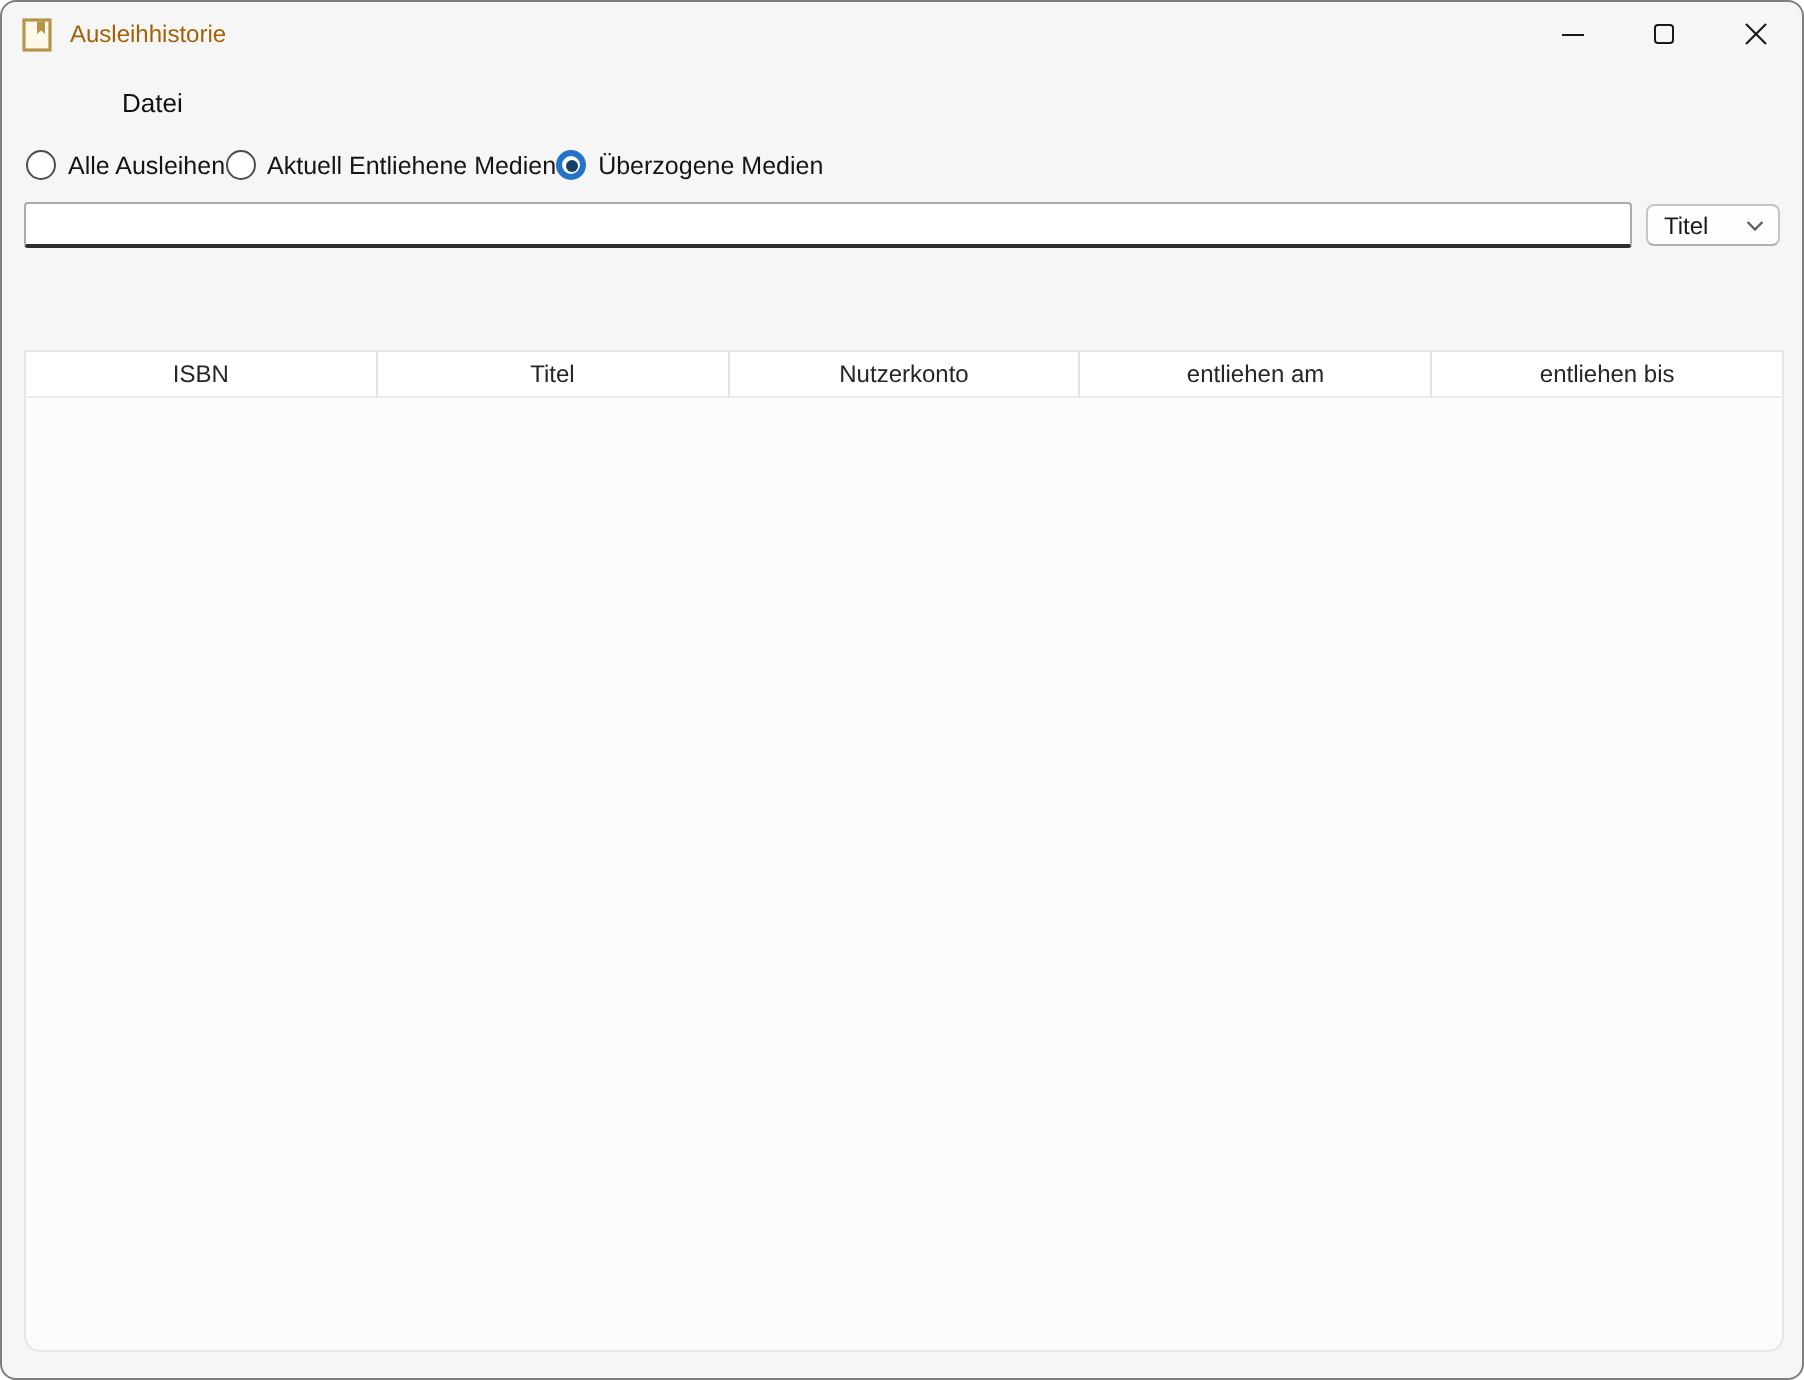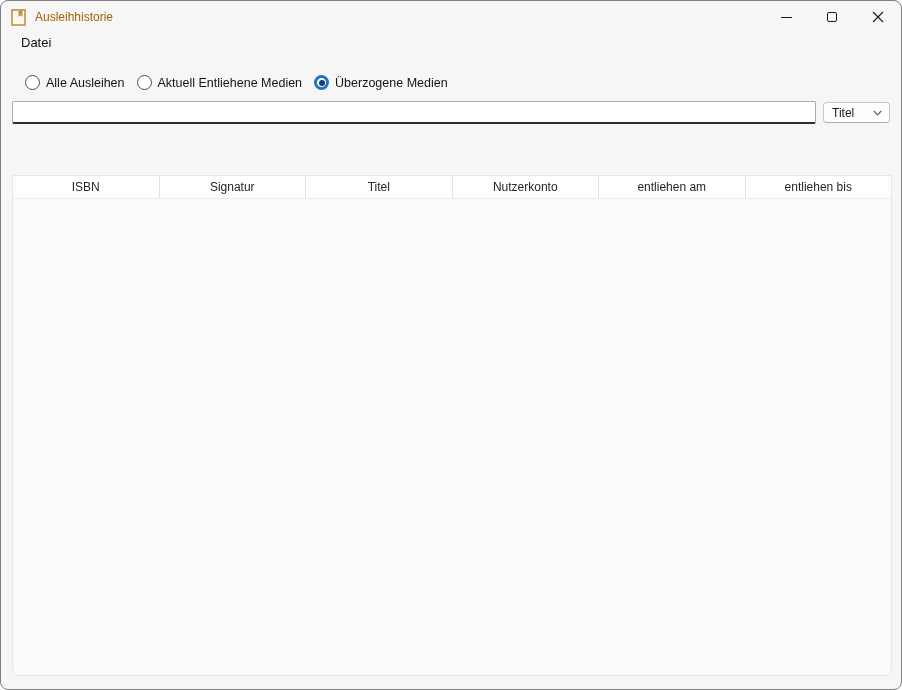--- a/index.html
+++ b/index.html
@@ -54,37 +54,37 @@
     border-radius: 2px;
     background: transparent;
   }
 
   
   .menubar {
     position: absolute;
     top: 32px; left: 0; right: 0;
     height: 28px;
     display: flex;
-    align-items: flex-start;
+    align-items: flex-end;
+    padding-left: 40px;
   }
   .menu-item {
     margin-left: 18px;
     font-size: 13px;
     color: #111111;
     padding: 2px 2px;
   }
 
   
   .radio-row {
     position: absolute;
     top: 74px;
-    left: 24px;
+    left: 12px;
     display: flex;
     align-items: flex-end;
-    gap: 12px;
   }
   .radio-option {
     display: flex;
     align-items: center;
     gap: 6px;
   }
   .radio-circle {
     width: 15px; height: 15px;
     border-radius: 50%;
     border: 1.5px solid #4d4d4d;
@@ -220,21 +220,20 @@
   <div class="combo">
     <span class="combo-value">Titel</span>
     <svg class="combo-chevron" viewBox="0 0 9 6">
       <polyline points="0.8,1 4.5,4.8 8.2,1" fill="none" stroke="#5f5f5f" stroke-width="1.2"></polyline>
     </svg>
   </div>
 
   <div class="table-panel">
     <div class="table-header">
       <div class="th">ISBN</div>
-      <div class="th">Signatur</div>
       <div class="th">Titel</div>
       <div class="th">Nutzerkonto</div>
       <div class="th">entliehen am</div>
       <div class="th">entliehen bis</div>
     </div>
     <div class="table-body"></div>
   </div>
 
 </div>
 

